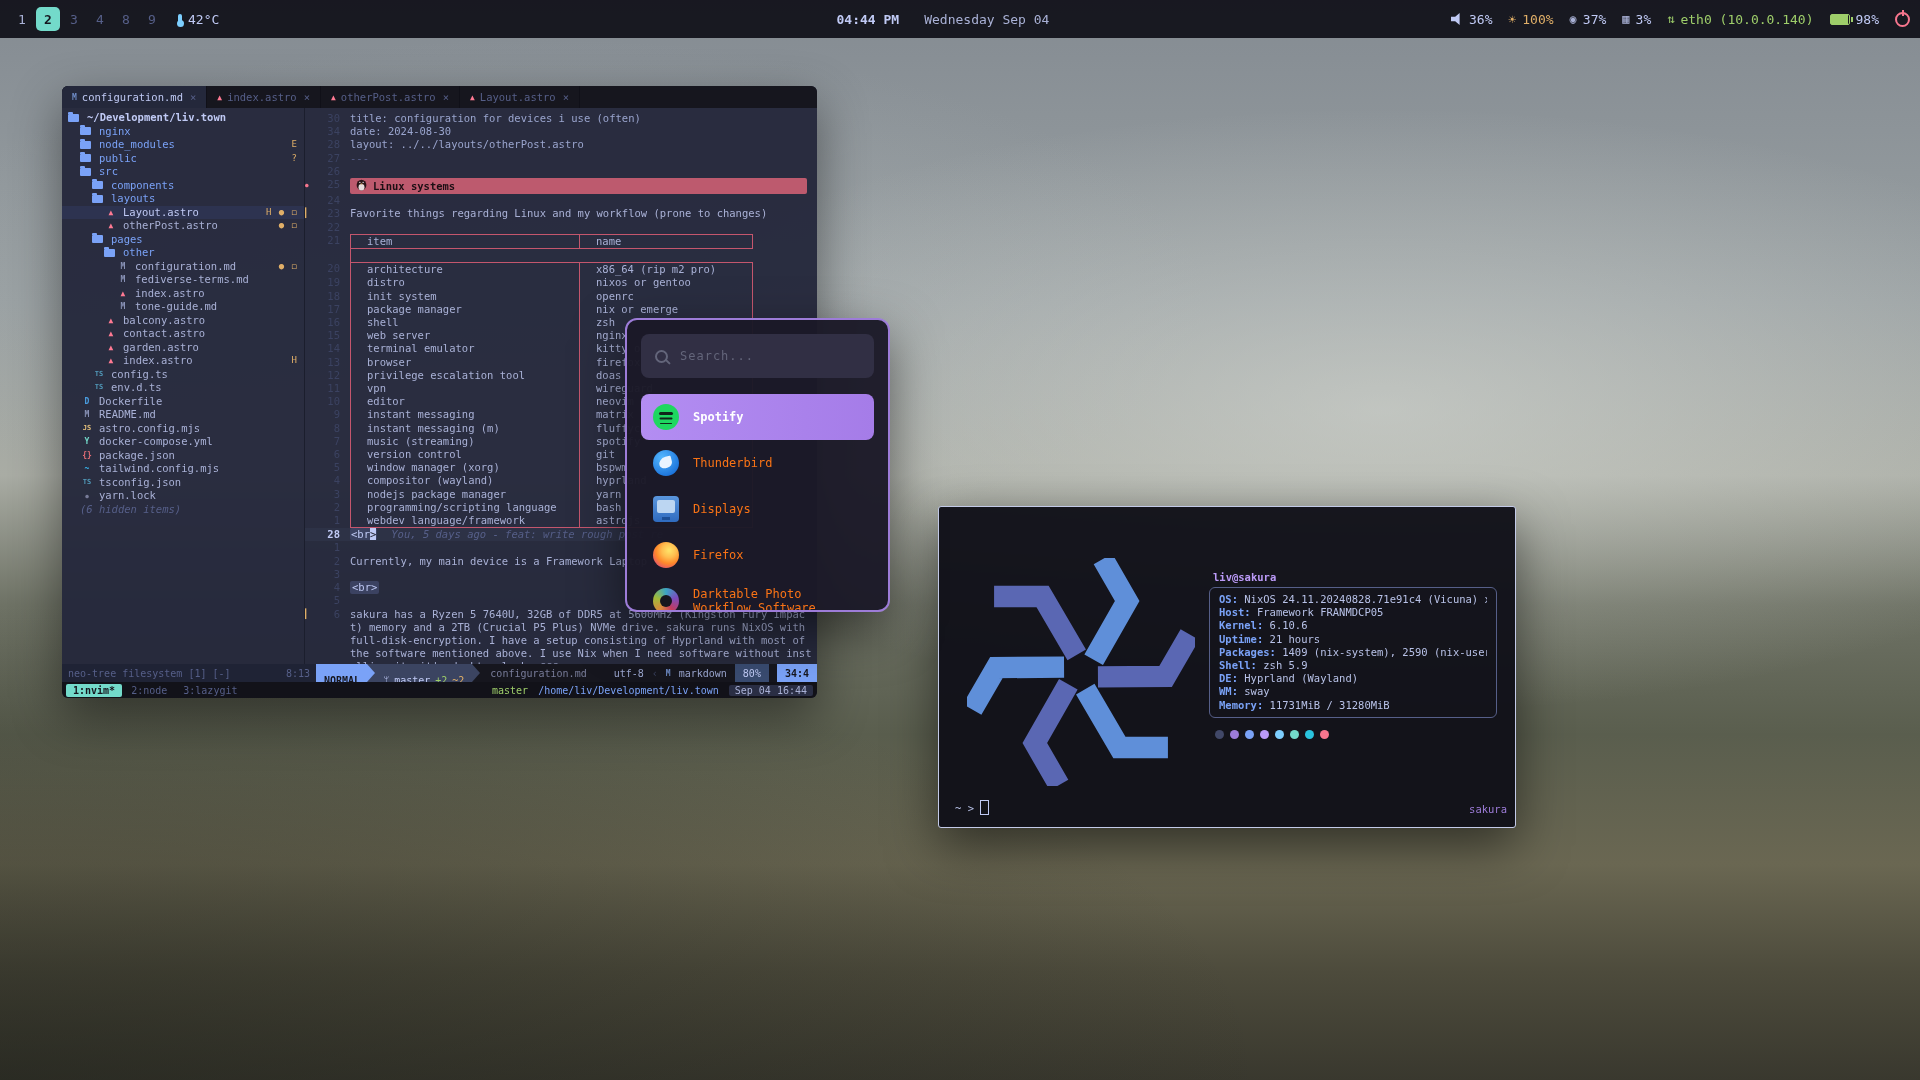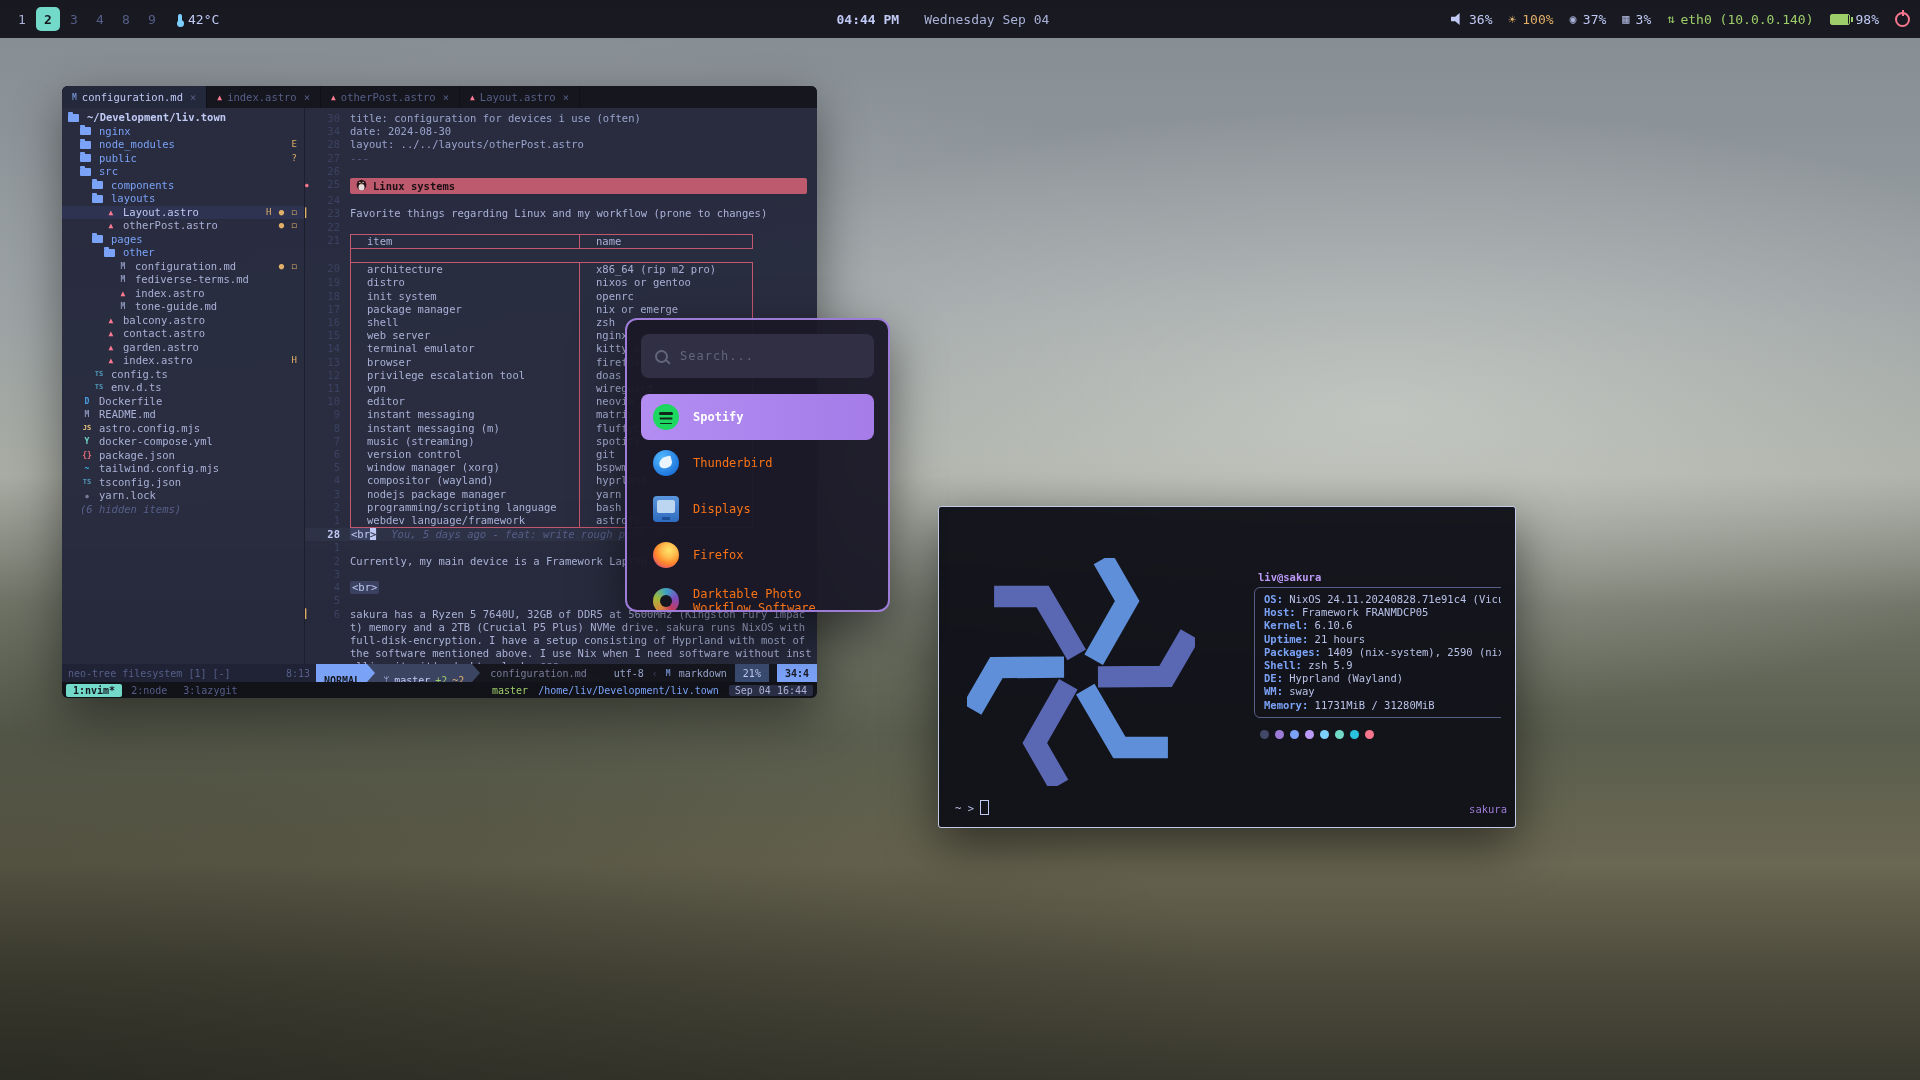--- a/index.html
+++ b/index.html
@@ -161,21 +161,21 @@
   .app-firefox{background:radial-gradient(circle at 62% 32%,#ffe066 4%,#ffbd4f 30%,#ff8a2a 55%,#e3536c 82%,#b5179e 100%);}
   .app-darktable{background:conic-gradient(#3aa5c4,#7a4dbf,#c23b5f,#d98a3d,#9fba3a,#3aa5c4);}
   .app-darktable::before{content:"";position:absolute;inset:7px;border-radius:50%;background:#16161e;}
   .app-label{color:#f97316;}
   
   .terminal{position:absolute;left:938px;top:506px;width:578px;height:322px;z-index:20;
     background:rgba(17,17,25,0.97);border:1px solid #c3cae8;border-radius:3px;
     box-shadow:0 18px 50px rgba(0,0,0,0.5);box-sizing:border-box;padding:12px 14px;
     display:flex;font-size:10.5px;color:#b8c2e8;}
   .nix-logo{width:256px;flex:none;display:flex;align-items:center;justify-content:center;padding-top:10px;}
-  .fetch{flex:1;overflow:hidden;padding-top:52px;margin-left:45px;}
+  .fetch{flex:1;overflow:hidden;padding-top:52px;}
   .fetch-user{color:#bb9af7;font-weight:bold;margin-bottom:4px;margin-left:4px;}
   .fetch-box{border:1px solid #565f89;border-radius:6px;padding:5px 9px;width:288px;box-sizing:border-box;overflow:hidden;}
   .fetch-line{white-space:nowrap;line-height:13.2px;overflow:hidden;}
   .fetch-label{color:#7aa2f7;font-weight:bold;}
   .fetch-value{color:#b8c2e8;}
   .dots{display:flex;gap:6px;margin-top:12px;margin-left:6px;}
   .dot{width:9px;height:9px;border-radius:50%;display:inline-block;}
   .prompt{position:absolute;left:16px;bottom:12px;display:flex;align-items:center;gap:6px;color:#b8c2e8;}
   .pcursor{width:7px;height:13px;border:1px solid #c0caf5;display:inline-block;}
   .term-host{position:absolute;right:8px;bottom:12px;color:#9d7cd8;}
@@ -740,21 +740,21 @@
           <span class="diff-add">+2</span>
           <span class="diff-mod">~2</span>
         </span>
         <span class="tri t2"></span>
         <span class="st-file">configuration.md</span>
         <span class="st-right">
           <span>utf-8</span>
           <span class="st-sep">‹</span>
           <span class="md-badge"></span>
           <span>markdown</span>
-          <span class="seg pct">21%</span>
+          <span class="seg pct">80%</span>
           <span class="seg pos">34:4</span>
         </span>
       </div>
     </div>
 
     <div class="tmuxbar">
       <div style="display:flex;gap:2px;">
 
           <span class="tw active">1:nvim*</span>
 

